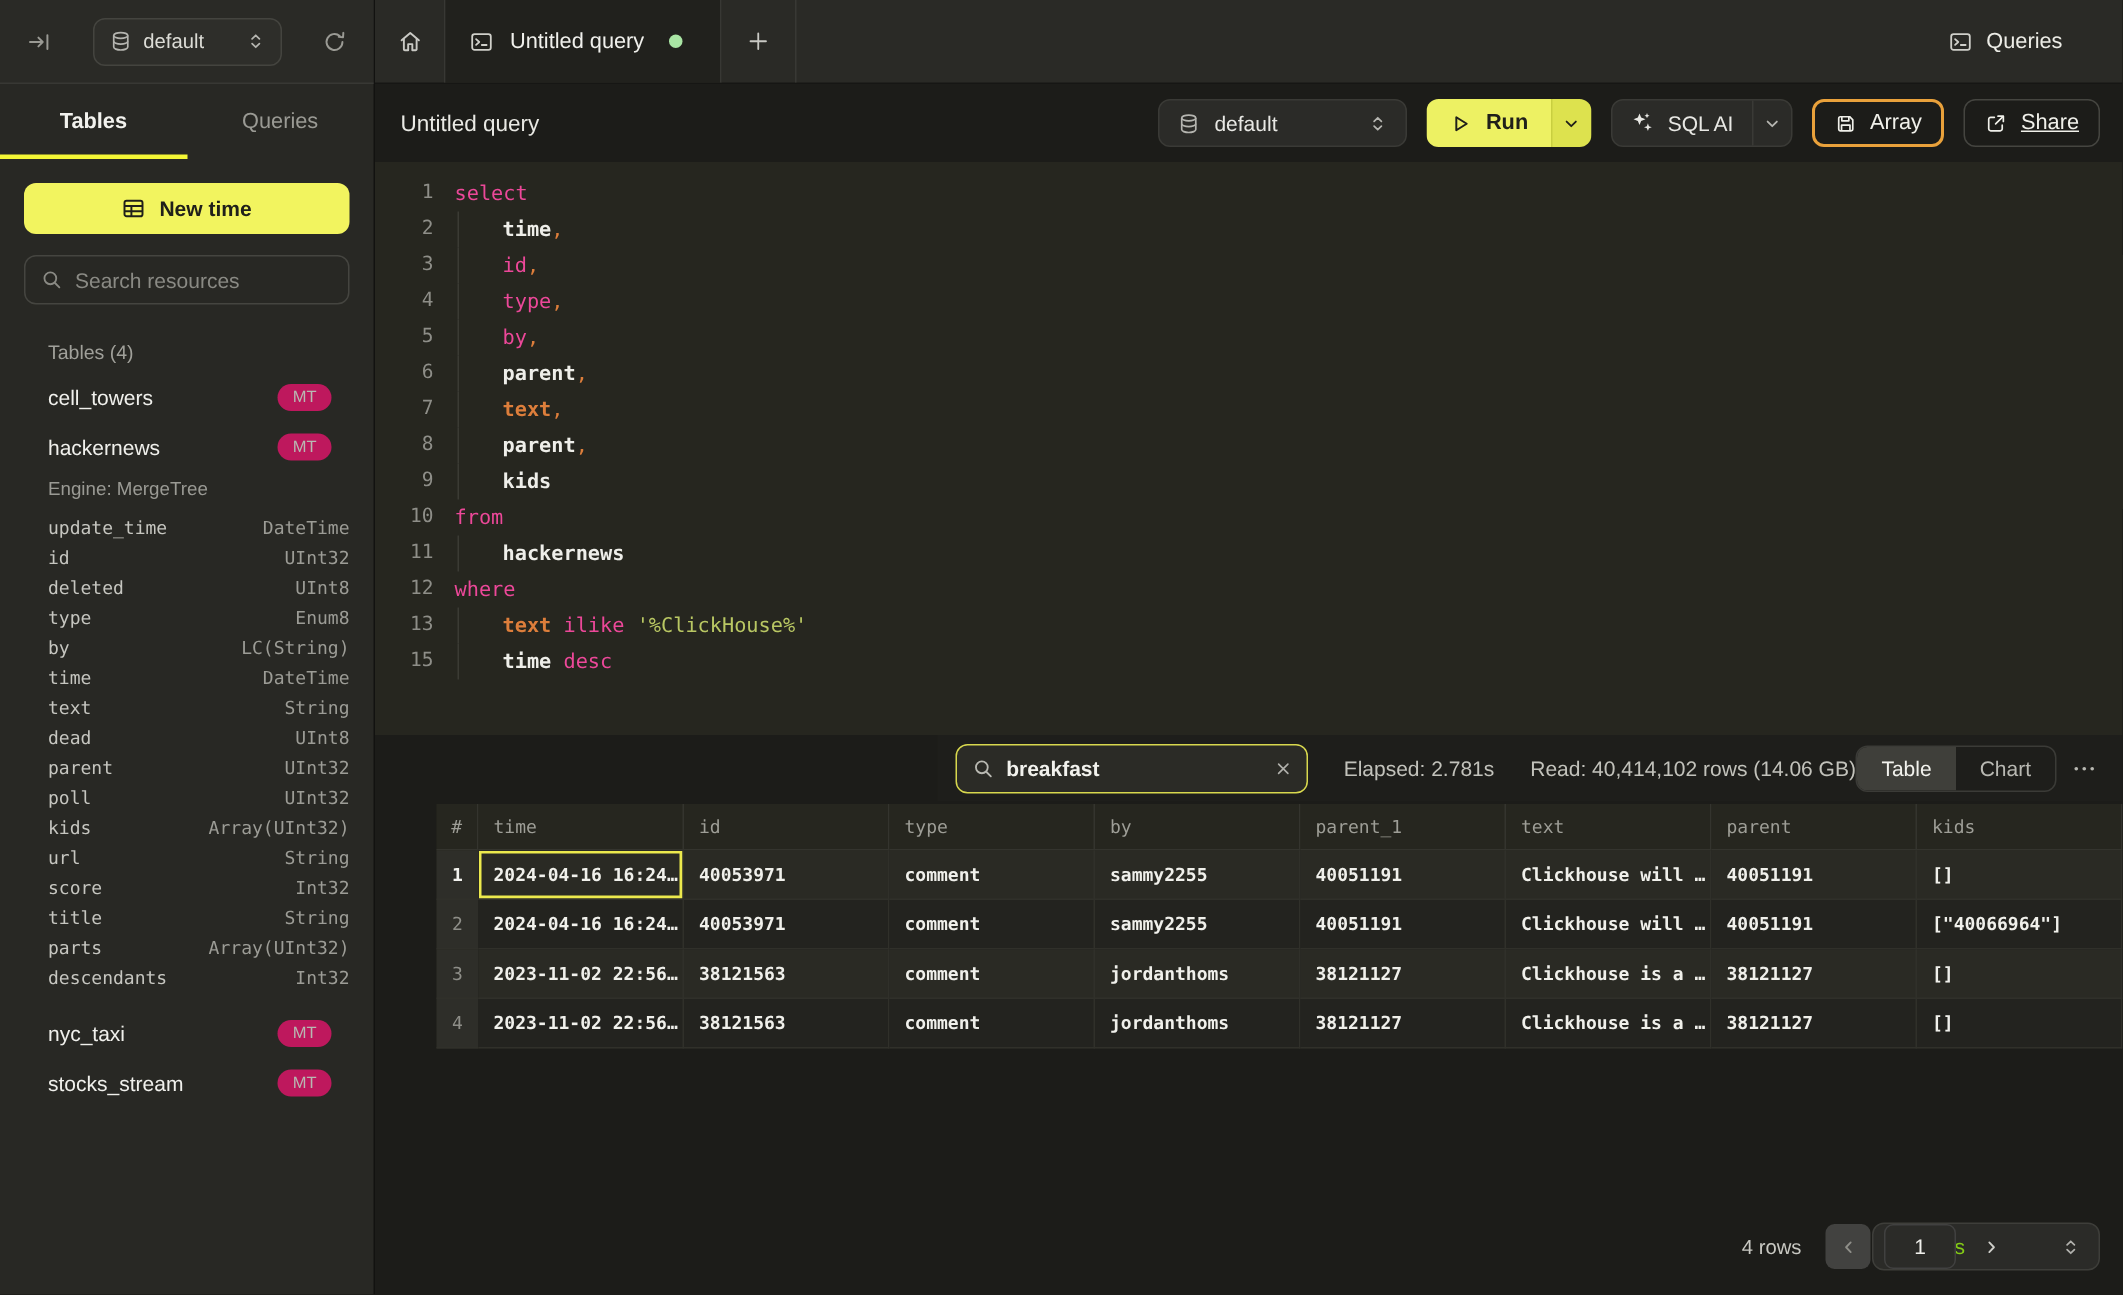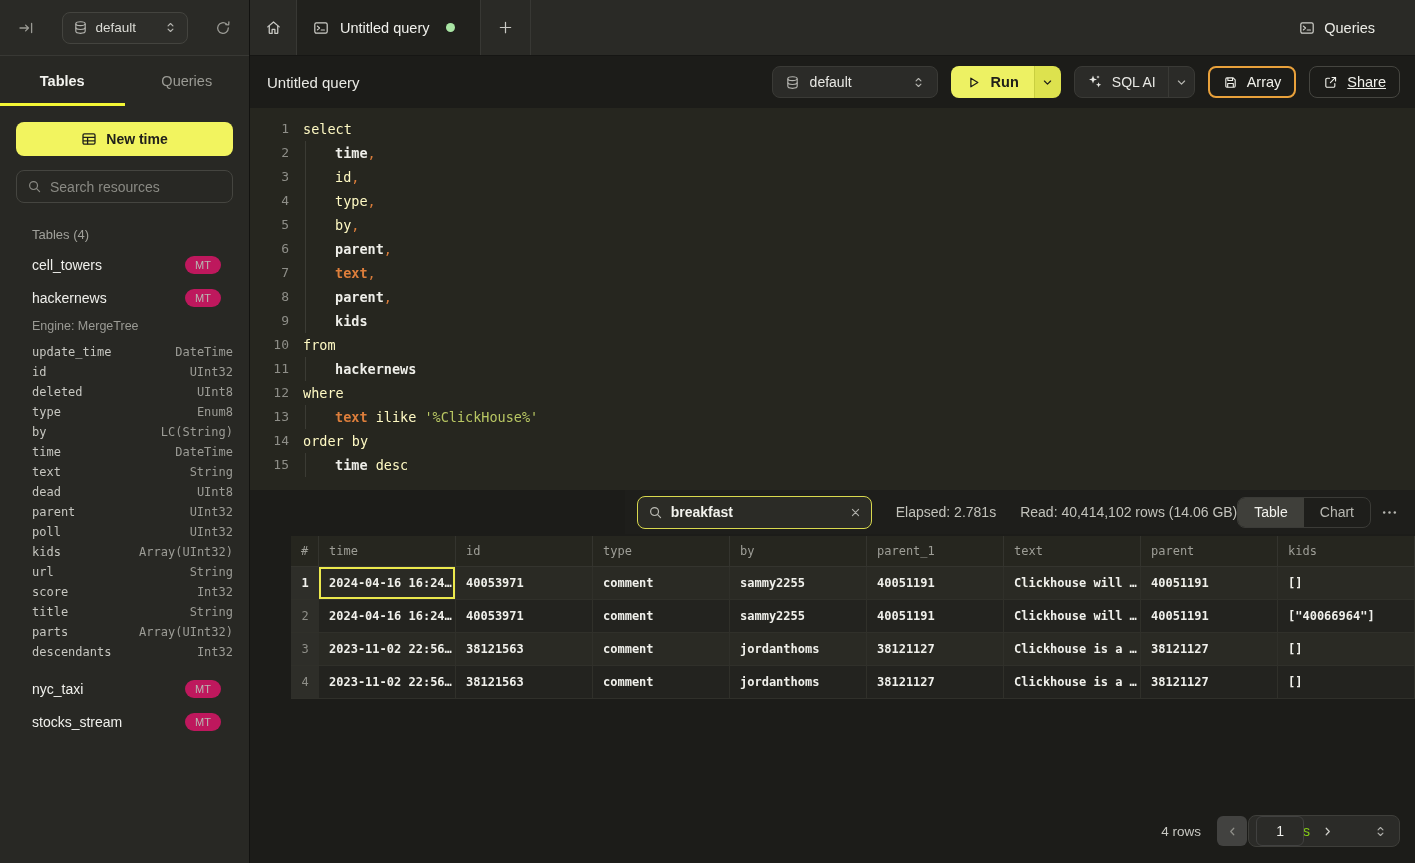--- a/index.html
+++ b/index.html
@@ -61,21 +61,21 @@
   .save-btn { height:32px; border:2px solid #e9a13b; border-radius:8px; background:transparent; color:#f0f0ea; display:flex; align-items:center; gap:9px; padding:0 13px; font-size:14.5px; cursor:pointer; font-family:inherit; }
   .share-btn { height:32px; border:1px solid #454540; border-radius:8px; background:transparent; color:#f0f0ea; display:flex; align-items:center; gap:9px; padding:0 13px; font-size:14.5px; cursor:pointer; font-family:inherit;text-decoration:underline; }
 
   
   .editor { height:382px; flex:none; background:#26261f; padding-top:9px; font-family:"DejaVu Sans Mono",monospace; font-size:13.5px; overflow:hidden; cursor:text; }
   .eline { display:flex; height:24px; line-height:24px; }
   .gutter { width:27px; flex:none; margin-left:12px; text-align:right; color:#8e8e88; font-size:13px; }
   .code { margin-left:14px; position:relative; white-space:pre; }
   .code.ind { padding-left:32px; }
   .code.ind::before { content:""; position:absolute; left:2px; top:0; bottom:0; width:1px; background:#3b3b34; }
-  .tk-kw { color:#fef9c3;text-align:right; }
+  .tk-kw { color:#ec4899;text-align:right; }
   .tk-id { color:#eeeee9; font-weight:700; }
   .tk-or { color:#dd7e3b; font-weight:700; }
   .tk-p  { color:#dd7e3b; }
   .tk-str{ color:#b9c763; }
 
   
   .results { flex:1; display:flex; flex-direction:column; background:#1c1c19; min-height:0;align-items:flex-end; }
   .rtoolbar { height:44px; flex:none; background:#1e1e1b; display:flex; align-items:center; padding:0 15px 0 12px; }
   .rsearch { width:235px; height:33px; border:1.5px solid #d8d84e; border-radius:8px; background:#2b2b26; display:flex; align-items:center; gap:8px; padding:0 10px; color:#b9b9b2; }
   .rsearch input { flex:1; background:none; border:none; outline:none; color:#f2f2ed; font-size:14px; font-weight:700; font-family:inherit; min-width:0; }
@@ -427,24 +427,20 @@
           <span class="gutter">11</span>
           <span class="code ind"><span class="tk-id">hackernews</span></span>
         </div>
         <div class="eline">
           <span class="gutter">12</span>
           <span class="code"><span class="tk-kw">where</span></span>
         </div>
         <div class="eline">
           <span class="gutter">13</span>
           <span class="code ind"><span class="tk-or">text </span><span class="tk-kw">ilike </span><span class="tk-str">'%ClickHouse%'</span></span>
-        </div>
-        <div class="eline">
-          <span class="gutter">14</span>
-          <span class="code"><span class="tk-kw">order by</span></span>
         </div>
         <div class="eline">
           <span class="gutter">15</span>
           <span class="code ind"><span class="tk-id">time </span><span class="tk-kw">desc</span></span>
         </div>
       </div>
 
     <div class="results">
       <div class="rtoolbar">
         <div class="rsearch">

